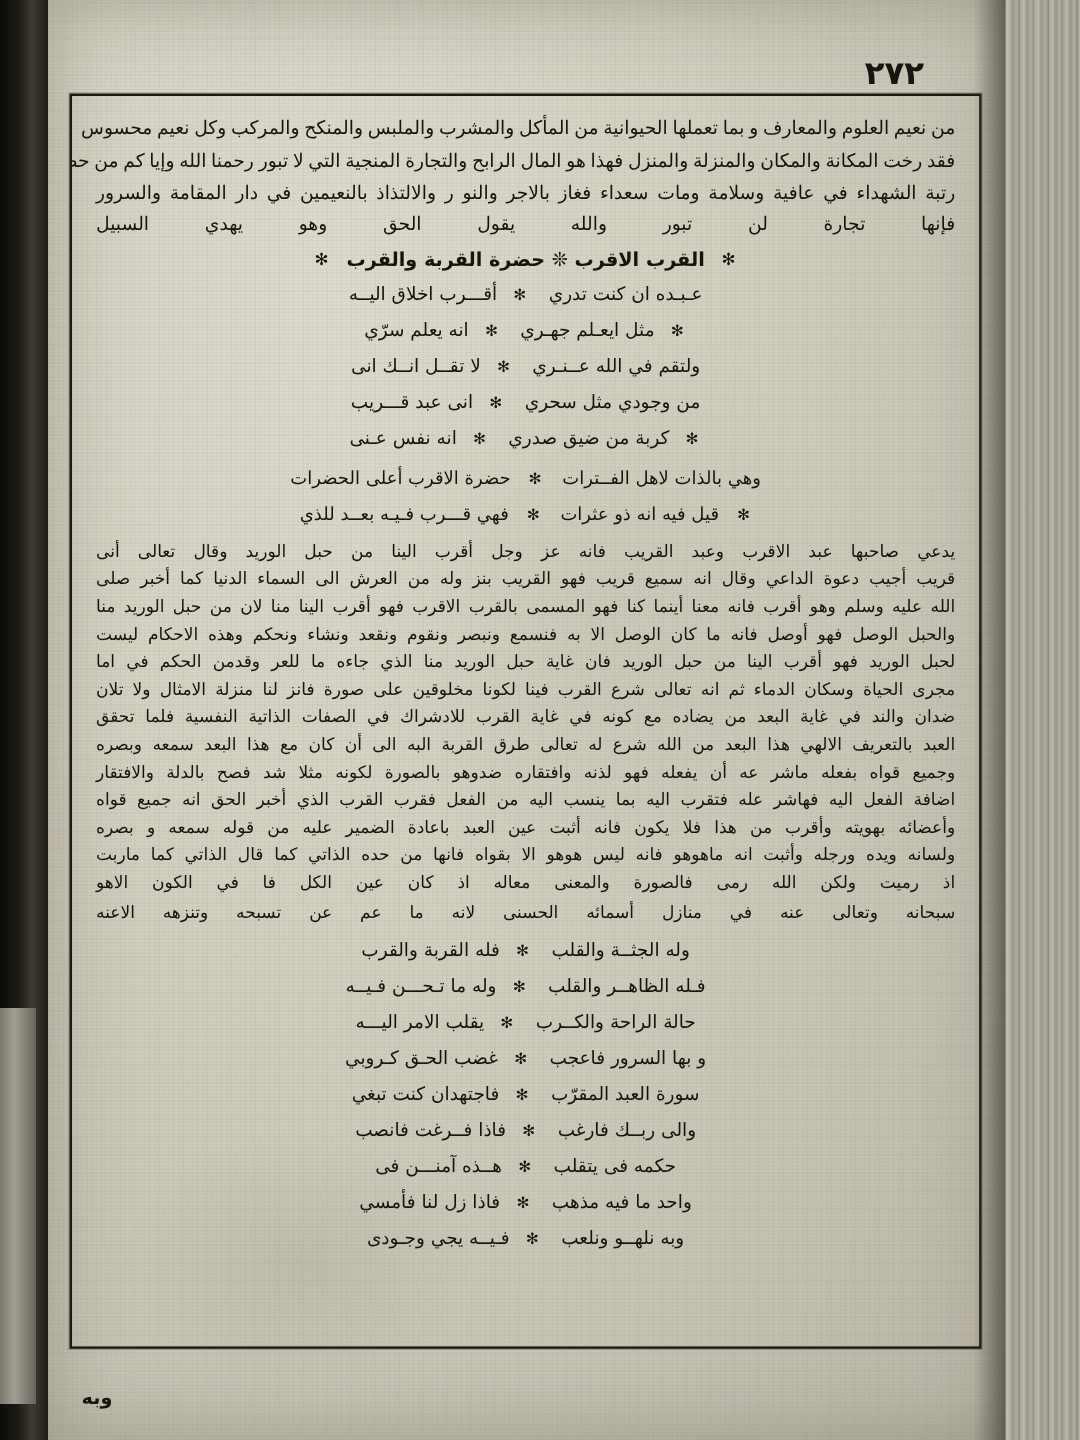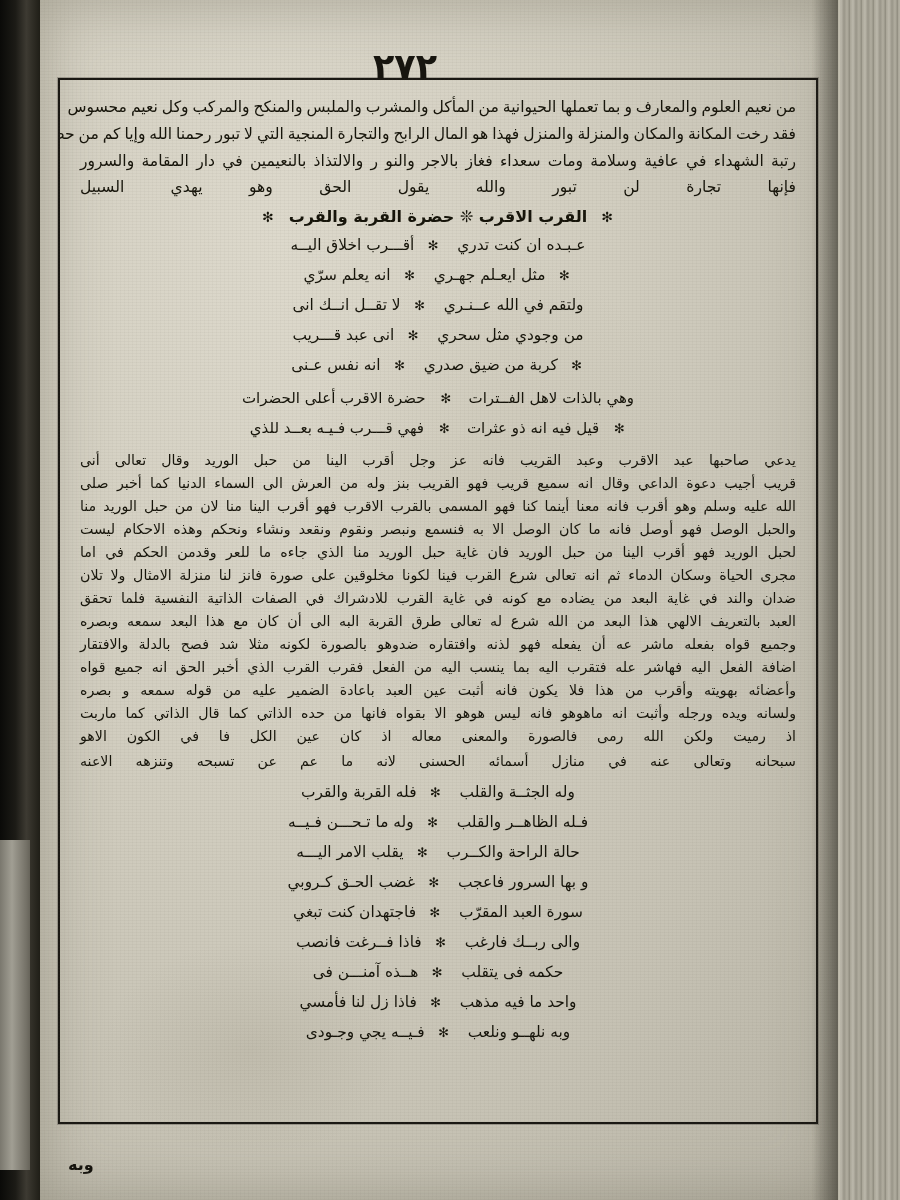--- a/index.html
+++ b/index.html
@@ -73,23 +73,23 @@
       repeating-linear-gradient(0deg, rgba(90,85,70,.045) 0px, rgba(90,85,70,.045) 1px, transparent 1px, transparent 3px),
       repeating-linear-gradient(90deg, rgba(90,85,70,.035) 0px, rgba(90,85,70,.035) 1px, transparent 1px, transparent 4px);
     pointer-events: none;
   }
 
   
   .folio {
     position: absolute;
     top: 46px;
     left: 0; right: 0;
-    text-align: center;
+    text-align: right;
     font-family: "DejaVu Sans", sans-serif;
-    font-size: 35px;
+    font-size: 27px;
     font-weight: 700;
     color: #17150f;
     letter-spacing: 2px;
     z-index: 4;
   }
   .folio span { display:inline-block; margin-right: 70px; }
 
   
   .frame {
     position: absolute;

